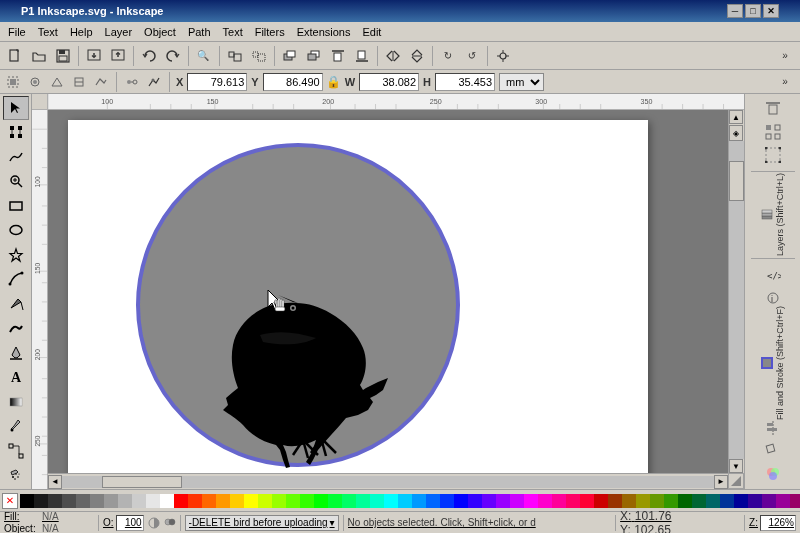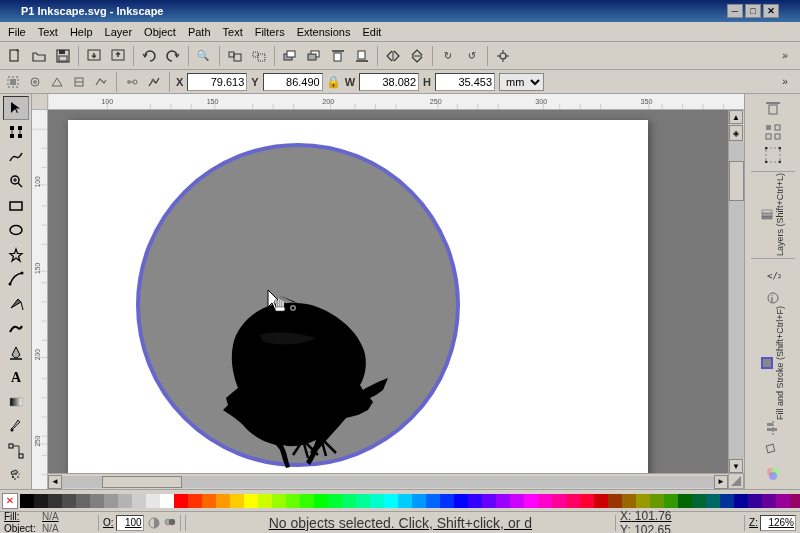--- a/index.html
+++ b/index.html
@@ -821,23 +821,27 @@
     </div>
     <div style="cursor:pointer;">
       <svg width="12" height="12" viewBox="0 0 12 12">
           <circle cx="4" cy="6" r="3" fill="#aaa" stroke="#666" stroke-width="0.5"></circle>
           <circle cx="8" cy="6" r="3" fill="#666" stroke="#666" stroke-width="0.5"></circle>
         </svg>
     </div>
   </div>
   <div style="width:1px;height:16px;background:#a0a0a0;"></div>
 
+  <div class="dropdown-pill" style="max-width:180px;overflow:hidden;">
+    <span style="overflow:hidden;text-overflow:ellipsis;white-space:nowrap;">-DELETE bird before uploading</span>
+    <span>▾</span>
+  </div>
   <div style="width:1px;height:16px;background:#a0a0a0;"></div>
 
-  <div id="status-msg" style="flex:1;font-size:14px;color:#333;overflow:hidden;white-space:nowrap;text-align:center;">
+  <div id="status-msg" style="flex:1;font-size:10px;color:#333;overflow:hidden;white-space:nowrap;">
     <span>No objects selected. Click, Shift+click, or d</span>
   </div>
   <div style="width:1px;height:16px;background:#a0a0a0;"></div>
 
   <div style="font-size:12px;color:#333;min-width:120px;">
     <span>X:</span>
     <span>101.76</span>
     <br>
     <span>Y:</span>
     <span>102.65</span>

